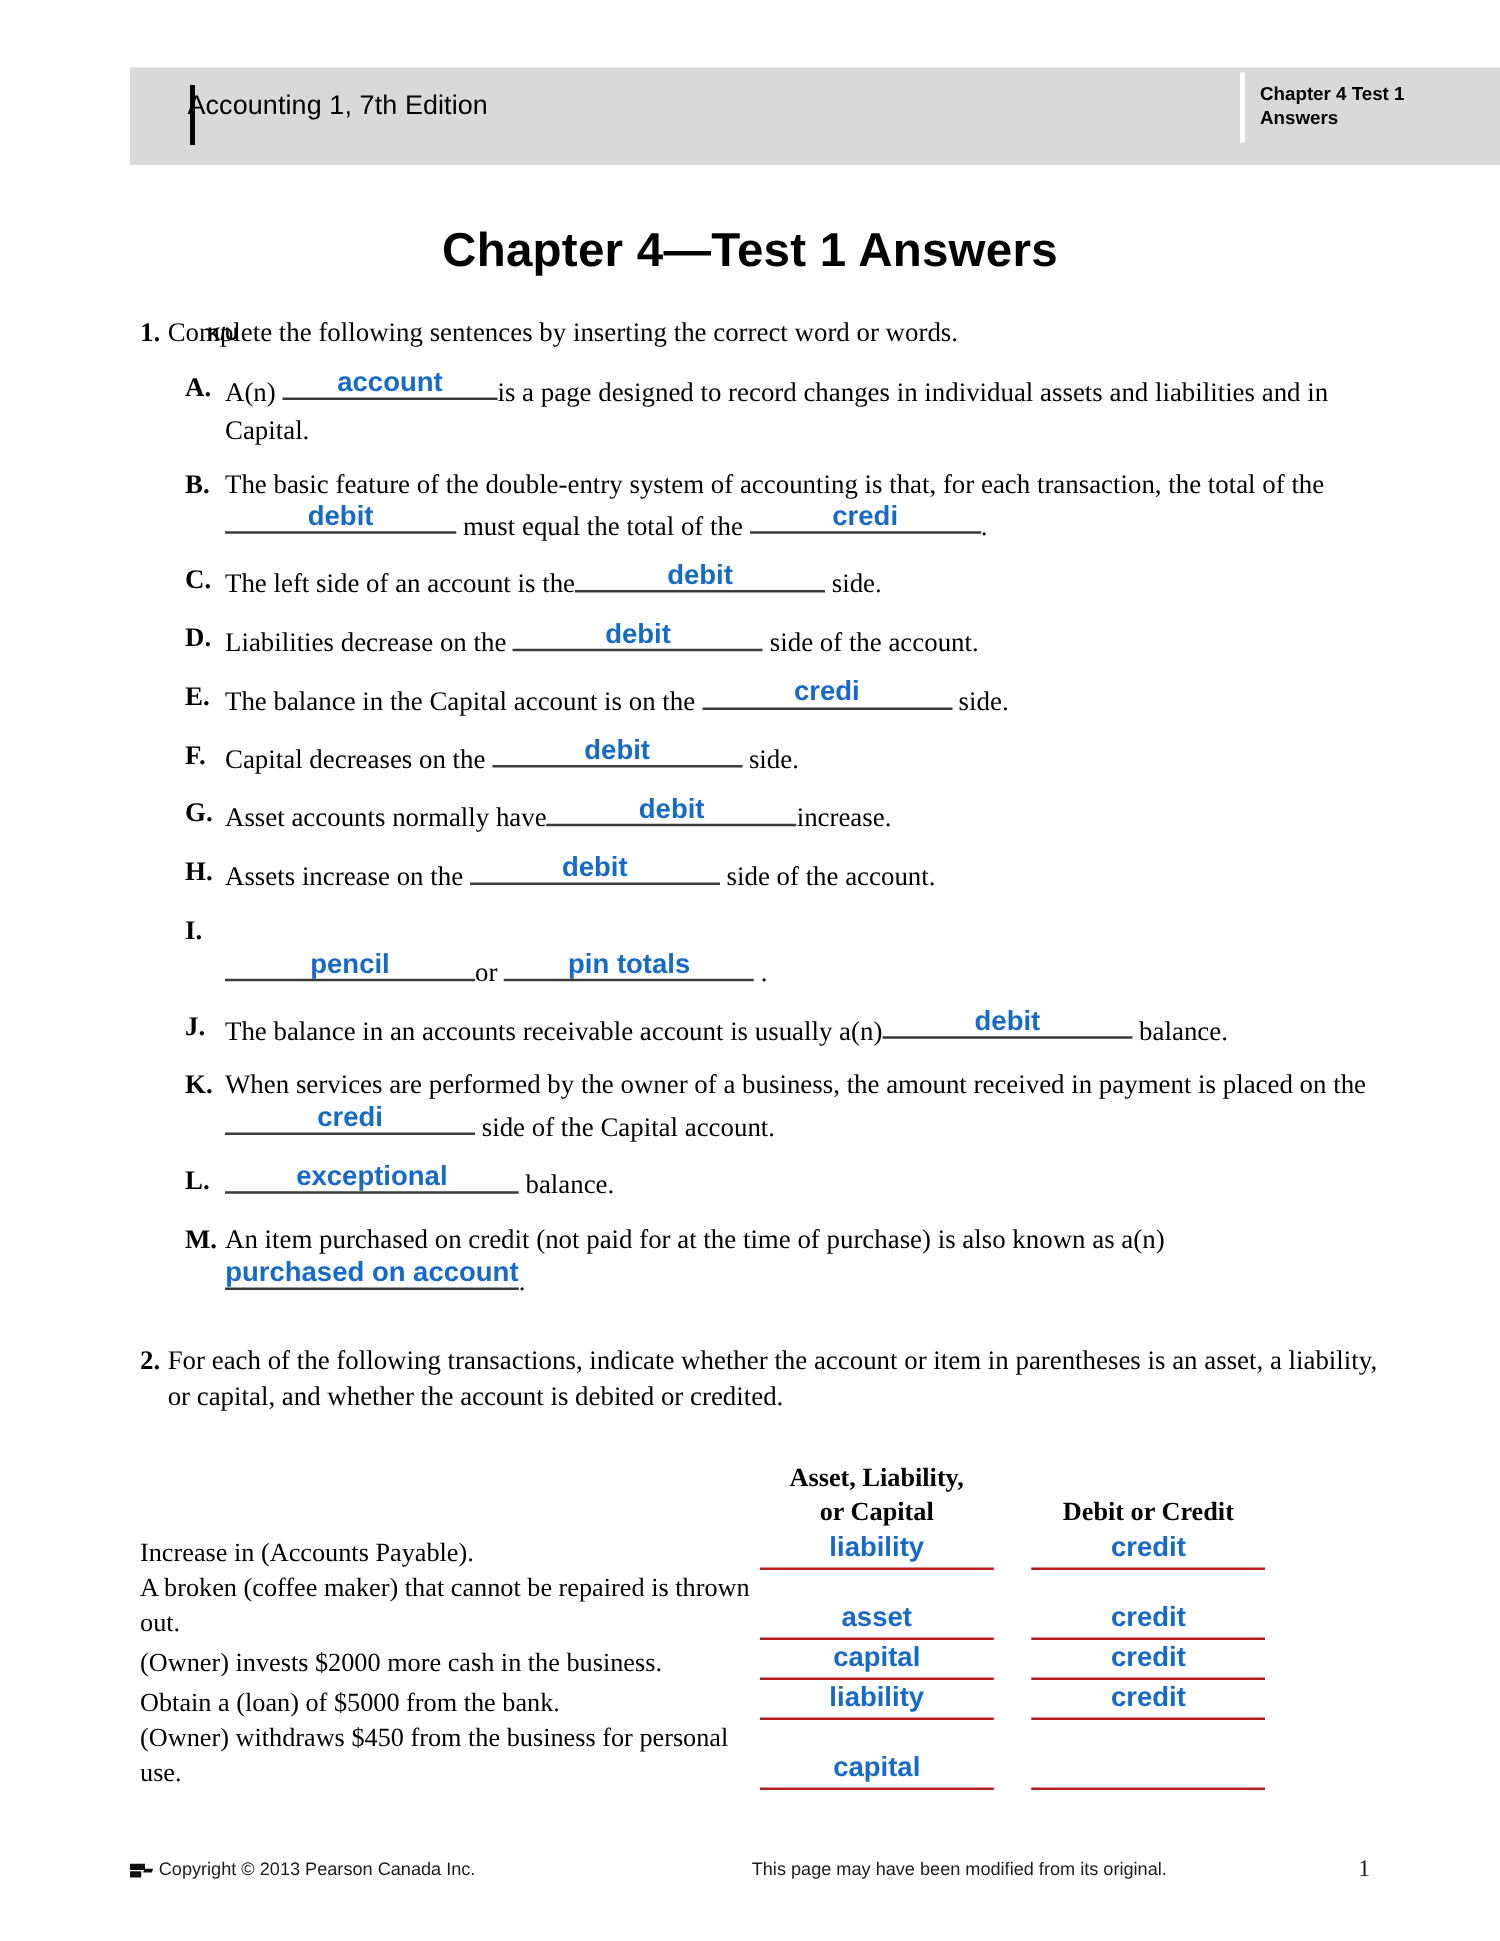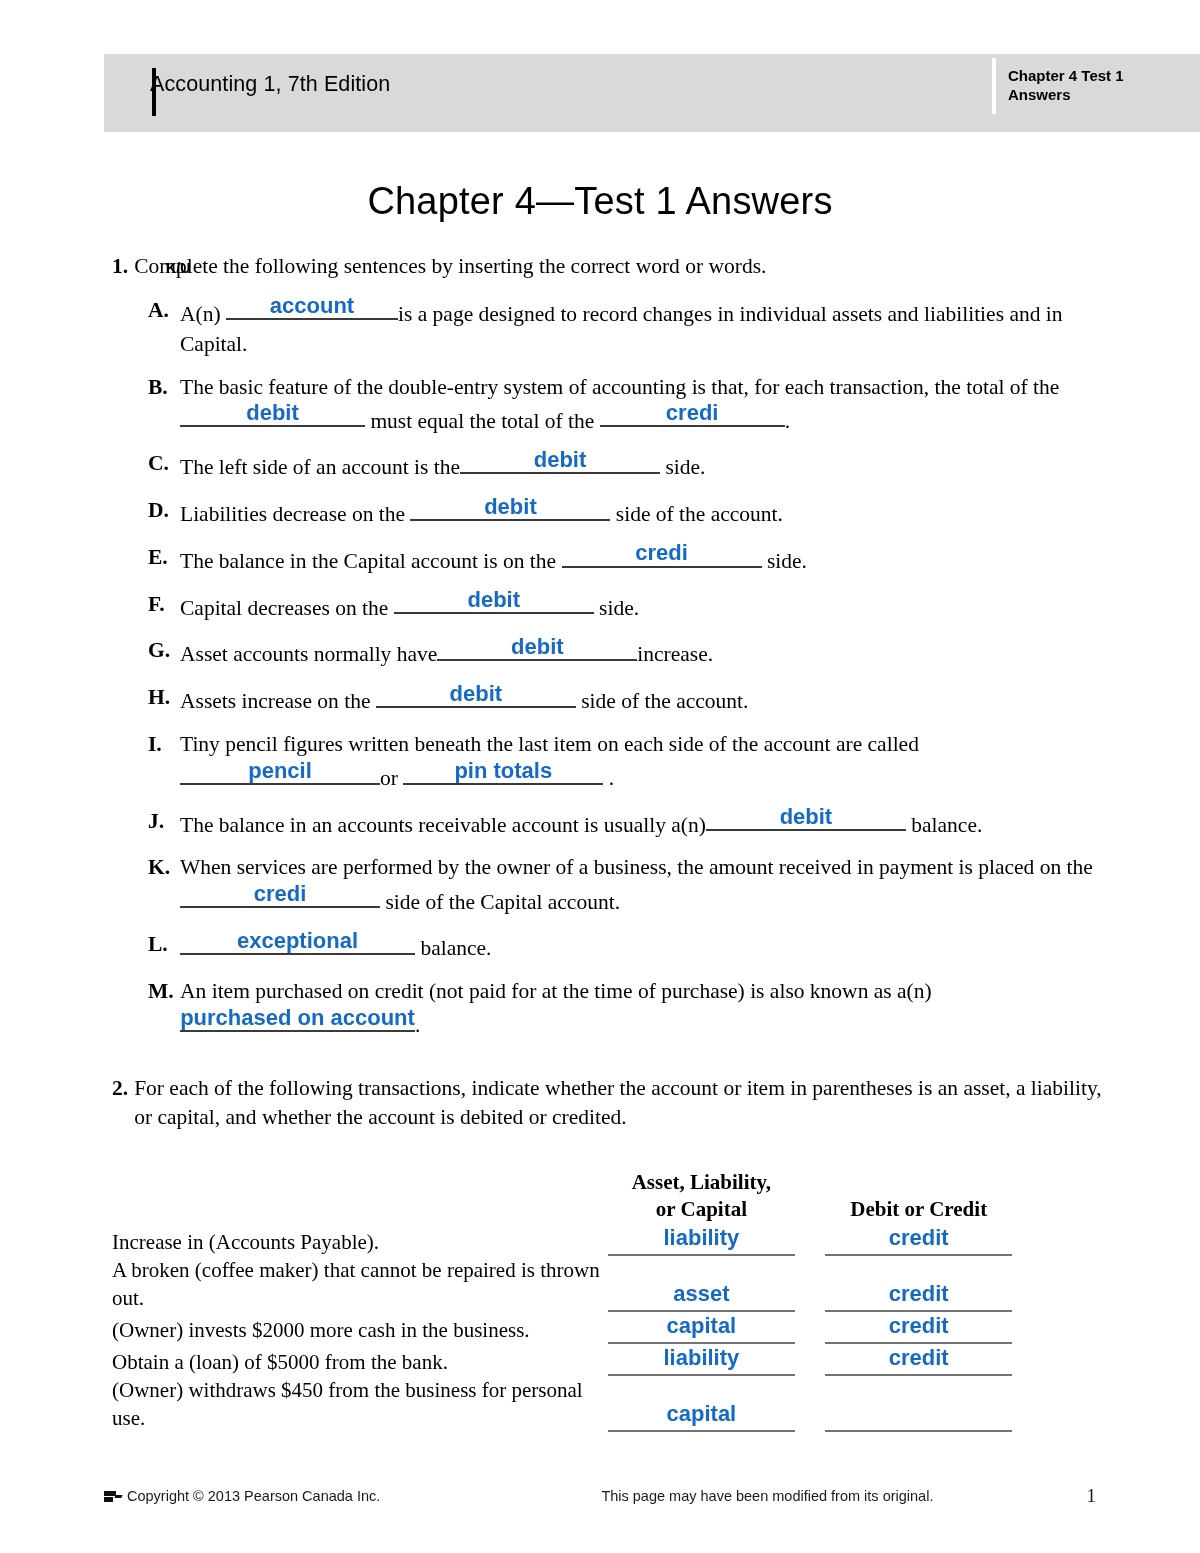--- a/index.html
+++ b/index.html
@@ -75,21 +75,21 @@
 
   
   .page-title {
     position: absolute;
     left: 0;
     top: 180px;
     width: 1200px;
     text-align: center;
     font-family: "Liberation Sans", sans-serif;
     font-size: 38px;
-    font-weight: normal;
+    font-weight: bold;
     letter-spacing: 0.2px;
     color: #000000;
   }
 
   
   .content {
     position: absolute;
     left: 0;
     top: 252px;
     width: 1200px;
@@ -222,21 +222,21 @@
     padding-bottom: 2px;
     vertical-align: bottom;
   }
   .ans-cell {
     text-align: center;
     vertical-align: bottom;
     padding-bottom: 3px;
   }
   .ans-line {
     display: block;
-    border-bottom: 2px solid #737373;
+    border-bottom: 2px solid #b91c1c;
     min-height: 30px;
     position: relative;
   }
   .ans-line .ansv {
     font-family: "Liberation Sans", sans-serif;
     font-weight: bold;
     font-size: 22px;
     color: #1569c7;
     line-height: 1.25;
     display: block;
@@ -362,21 +362,21 @@
         <span class="item-body"><span>Asset accounts normally have</span><span class="blank w-xl"><span class="ans">debit</span></span><span>increase.</span></span>
       </div>
 
       <div class="item">
         <span class="item-letter">H.</span>
         <span class="item-body"><span>Assets increase on the</span> <span class="blank w-xl"><span class="ans">debit</span></span> <span>side of the account.</span></span>
       </div>
 
       <div class="item">
         <span class="item-letter">I.</span>
-        <span class="item-body"><span>Tiny pencil figures written beneath the last item on each side of the account are called</span><br><span class="blank w-xl"><span class="ans">pencil</span></span><span>or</span> <span class="blank w-xl"><span class="ans">pin totals</span></span> <span>.</span></span>
+        <span class="item-body"><br><span class="blank w-xl"><span class="ans">pencil</span></span><span>or</span> <span class="blank w-xl"><span class="ans">pin totals</span></span> <span>.</span></span>
       </div>
 
       <div class="item">
         <span class="item-letter">J.</span>
         <span class="item-body"><span>The balance in an accounts receivable account is usually a(n)</span><span class="blank w-xl"><span class="ans">debit</span></span> <span>balance.</span></span>
       </div>
 
       <div class="item">
         <span class="item-letter">K.</span>
         <span class="item-body"><span>When services are performed by the owner of a business, the amount received in payment is placed on the</span> <span class="blank w-xl"><span class="ans">credi</span></span> <span>side of the Capital account.</span></span>

